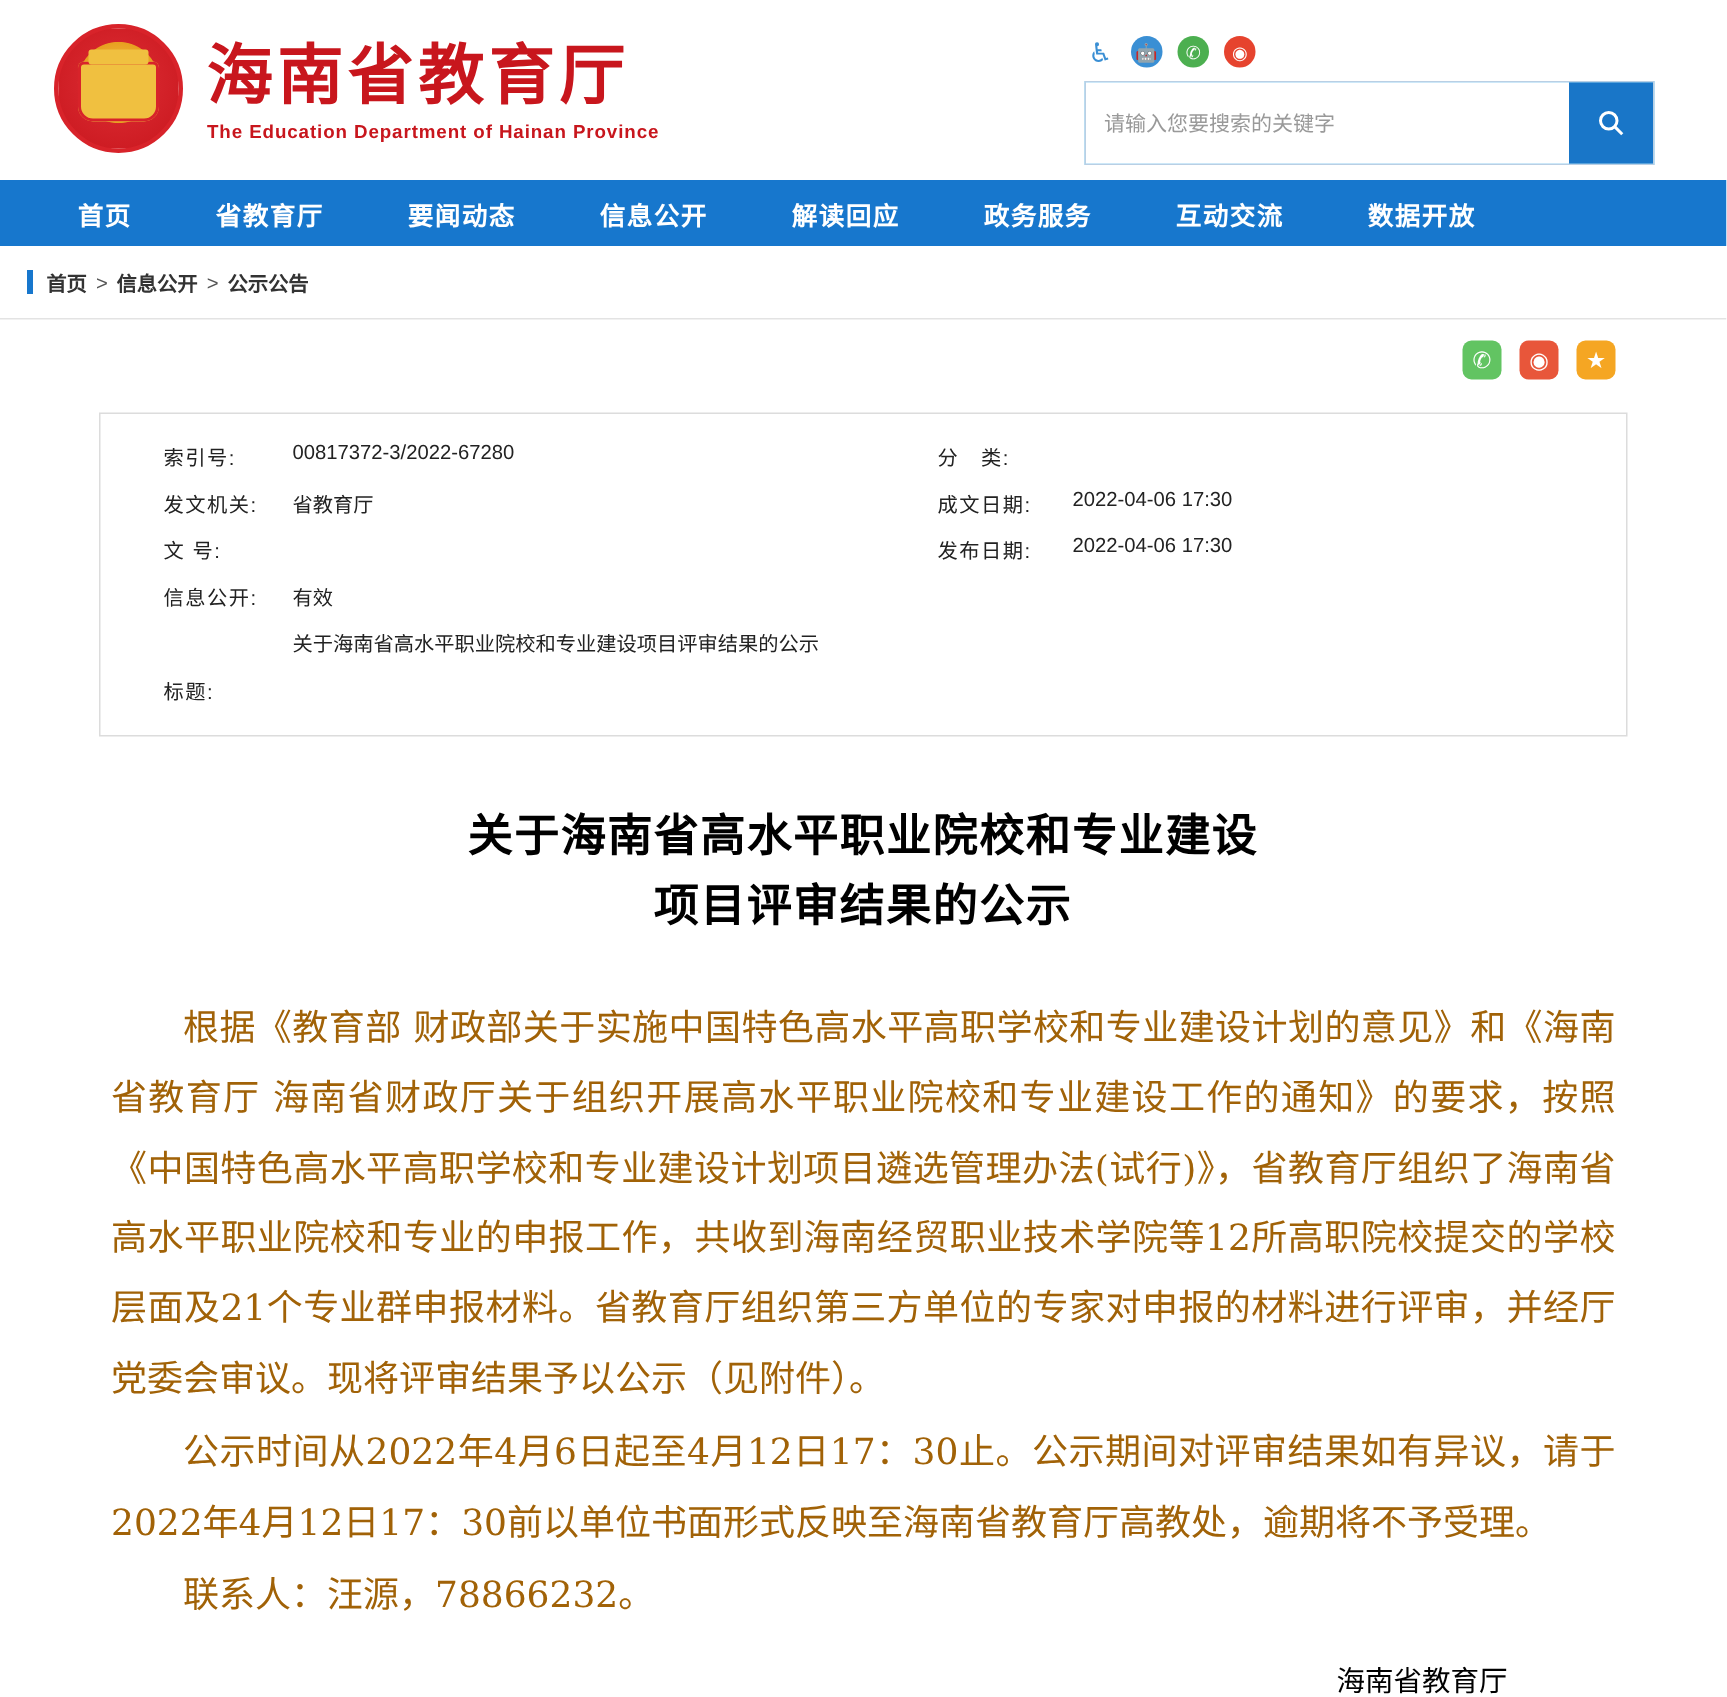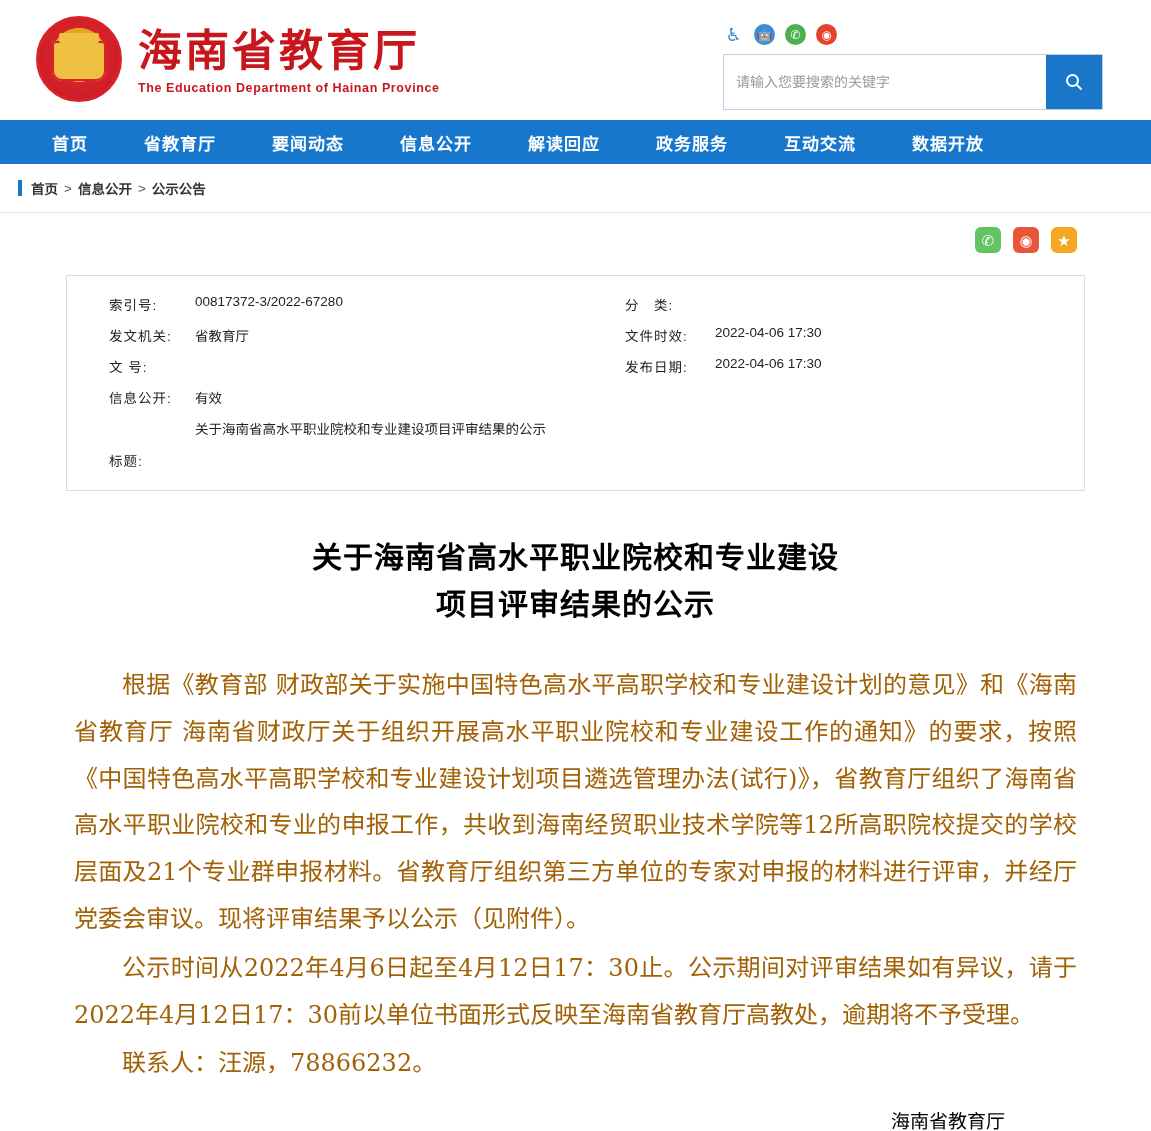--- a/index.html
+++ b/index.html
@@ -318,21 +318,21 @@
 
 <div class="meta-box">
   <div class="meta-grid">
     <div class="meta-label">索引号:</div>
     <div class="meta-value">00817372-3/2022-67280</div>
     <div class="meta-label">分　类:</div>
     <div class="meta-value"></div>
 
     <div class="meta-label">发文机关:</div>
     <div class="meta-value">省教育厅</div>
-    <div class="meta-label">文件时效:</div>
+    <div class="meta-label">成文日期:</div>
     <div class="meta-value">2022-04-06 17:30</div>
 
     <div class="meta-label">文 号:</div>
     <div class="meta-value"></div>
     <div class="meta-label">发布日期:</div>
     <div class="meta-value">2022-04-06 17:30</div>
 
     <div class="meta-label">信息公开:</div>
     <div class="meta-value">有效</div>
     <div class="meta-label"></div>

